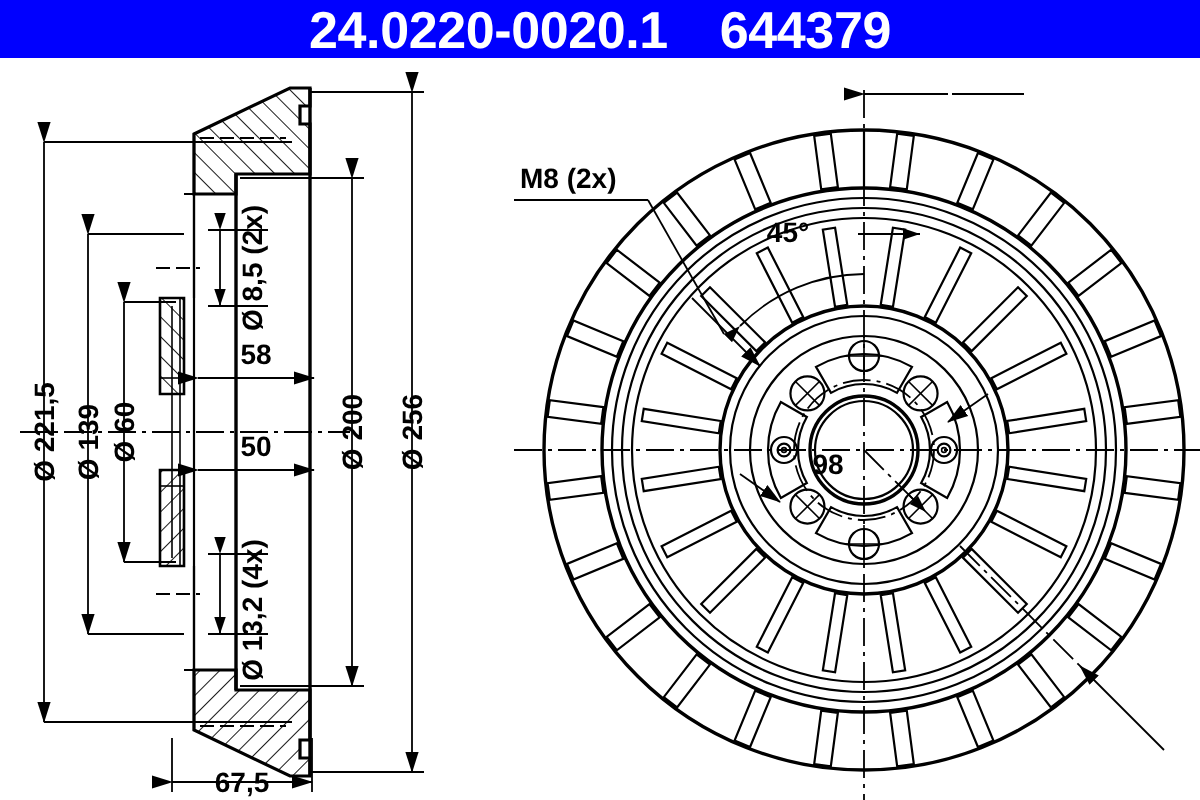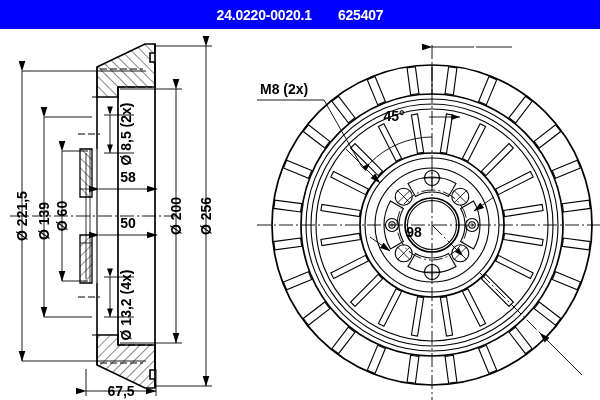--- a/index.html
+++ b/index.html
@@ -31,21 +31,21 @@
     background: #0000ff;
     display: flex;
     align-items: center;
     justify-content: center;
     gap: 26px;
   }
   #title-banner .tb-text {
     color: #ffffff;
     font-family: "Liberation Sans", sans-serif;
     font-weight: bold;
-    font-size: 14px;
+    font-size: 26px;
     letter-spacing: -0.2px;
     line-height: 1;
     white-space: nowrap;
   }
   
   #drawing {
     position: absolute;
     left: 0;
     top: 29px;
     width: 600px;
@@ -65,21 +65,21 @@
   .center { stroke: #000; stroke-width: 0.9; fill: none; stroke-dasharray: 14 3 2 3; }
   .dimln  { stroke: #000; stroke-width: 0.9; fill: none; }
 </style>
 </head>
 <body>
 
 <div id="sheet">
 
   <div id="title-banner">
     <span class="tb-text">24.0220-0020.1</span>
-    <span class="tb-text">625407</span>
+    <span class="tb-text">644379</span>
   </div>
 
   <svg id="drawing" viewBox="0 0 600 371">
 
     <defs>
       <pattern id="hatchR" width="7" height="7" patternTransform="rotate(45)" patternUnits="userSpaceOnUse">
         <line x1="0" y1="0" x2="0" y2="7" stroke="#000" stroke-width="0.9"></line>
       </pattern>
       <pattern id="hatchL" width="7" height="7" patternTransform="rotate(-45)" patternUnits="userSpaceOnUse">
         <line x1="0" y1="0" x2="0" y2="7" stroke="#000" stroke-width="0.9"></line>

